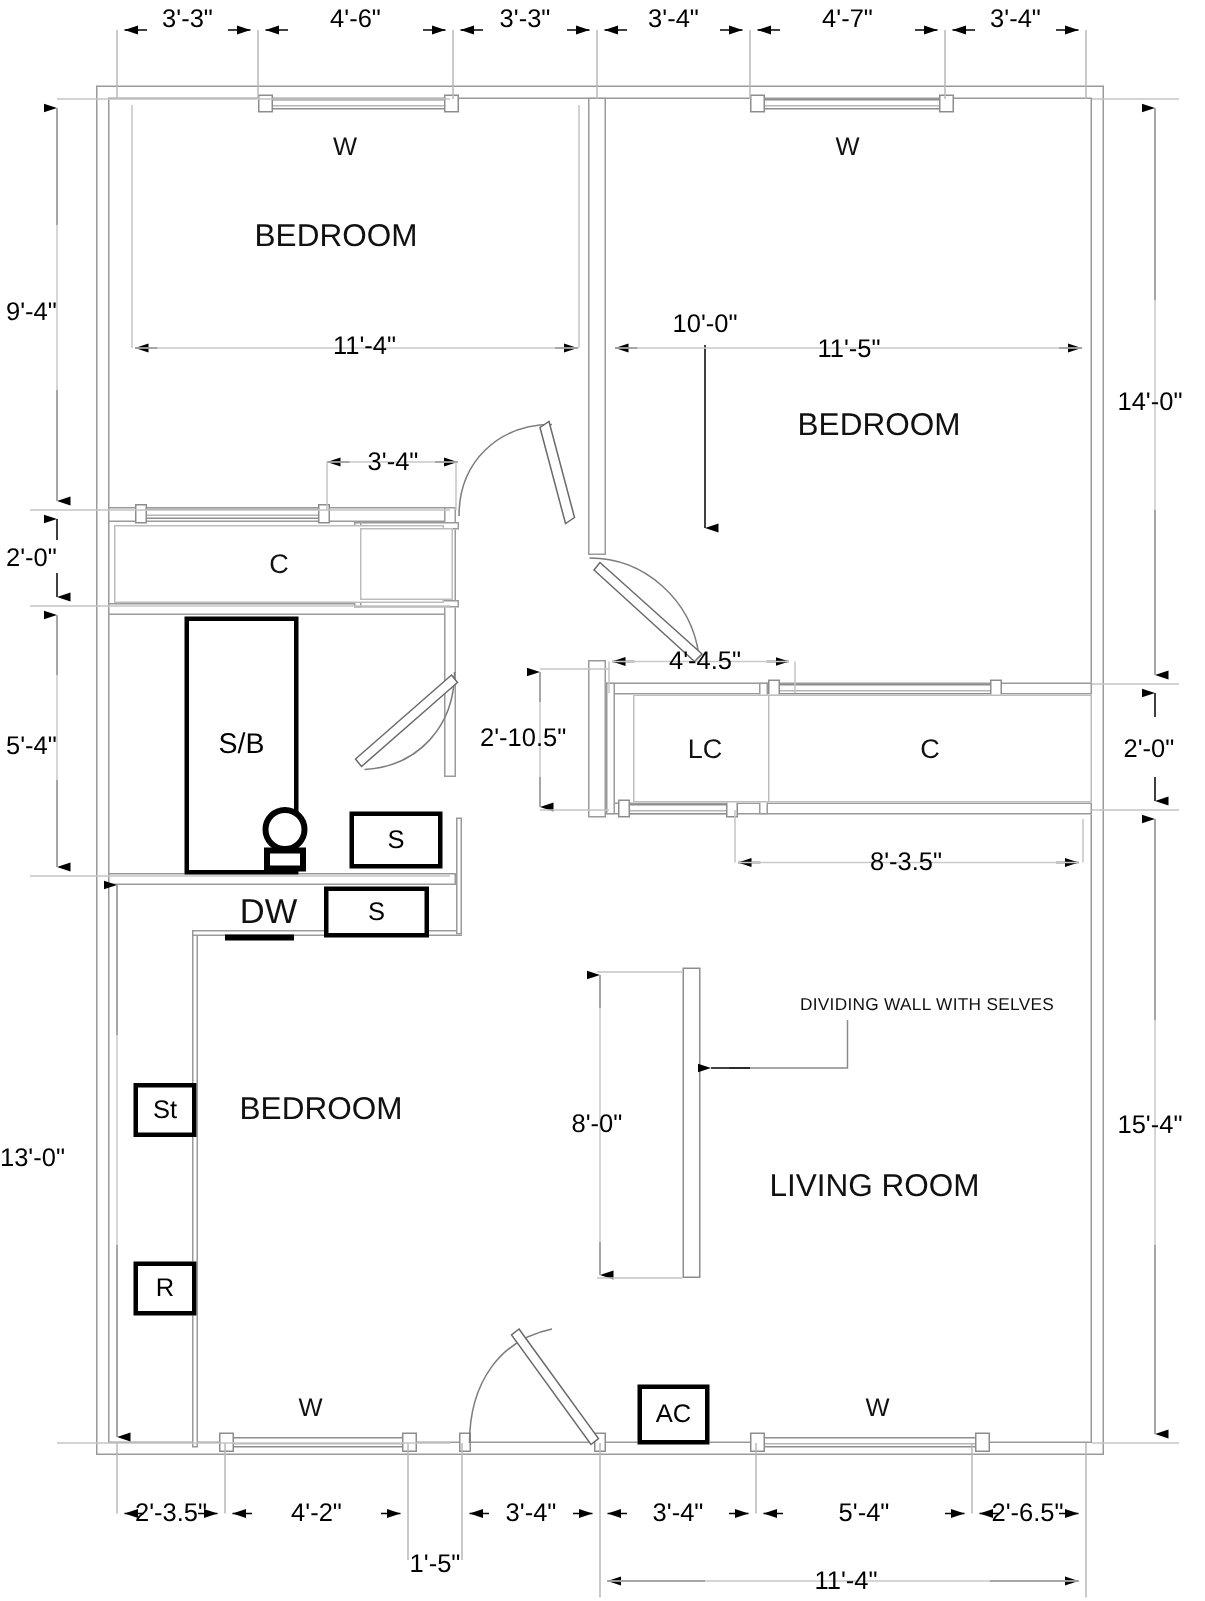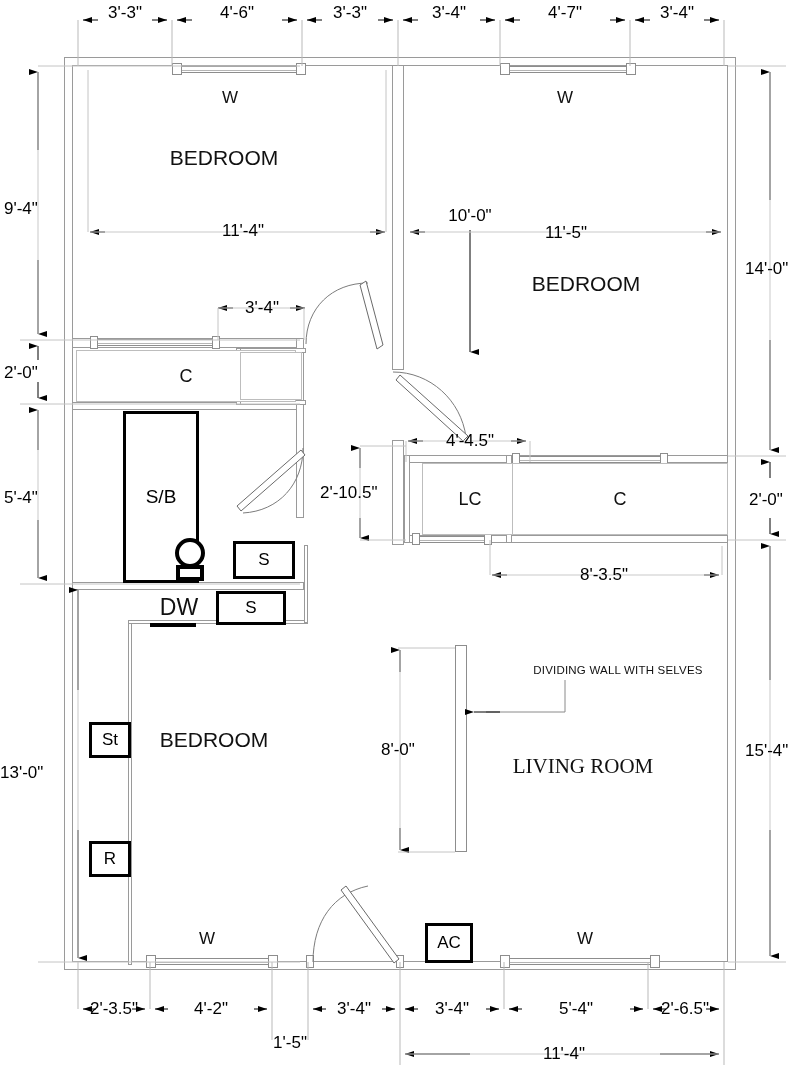--- a/index.html
+++ b/index.html
@@ -433,21 +433,21 @@
   <div class="dimtext center" style="left:566px;top:224px;">11'-5"</div>
   <div class="dimtext center" style="left:262px;top:299px;">3'-4"</div>
   <div class="dimtext center" style="left:470px;top:432px;">4'-4.5"</div>
   <div class="dimtext vert" style="left:320px;top:492px;">2'-10.5"</div>
   <div class="dimtext center" style="left:604px;top:566px;">8'-3.5"</div>
   <div class="dimtext vert" style="left:381px;top:749px;">8'-0"</div>
 
   <div class="roomlabel" style="left:224px;top:147px;">BEDROOM</div>
   <div class="roomlabel" style="left:586px;top:273px;">BEDROOM</div>
   <div class="roomlabel" style="left:214px;top:729px;">BEDROOM</div>
-  <div class="roomlabel" style="left:583px;top:756px;font-family:Liberation Serif, serif;">LIVING ROOM</div>
+  <div class="roomlabel" style="left:583px;top:780px;">LIVING ROOM</div>
 
   <div class="smalllabel" style="left:230px;top:89px;">W</div>
   <div class="smalllabel" style="left:565px;top:89px;">W</div>
   <div class="smalllabel" style="left:207px;top:930px;">W</div>
   <div class="smalllabel" style="left:585px;top:930px;">W</div>
 
   <div class="tinylabel" style="left:586px;top:664px;margin-left:32px;">DIVIDING WALL WITH SELVES</div>
 
 </div>
 

